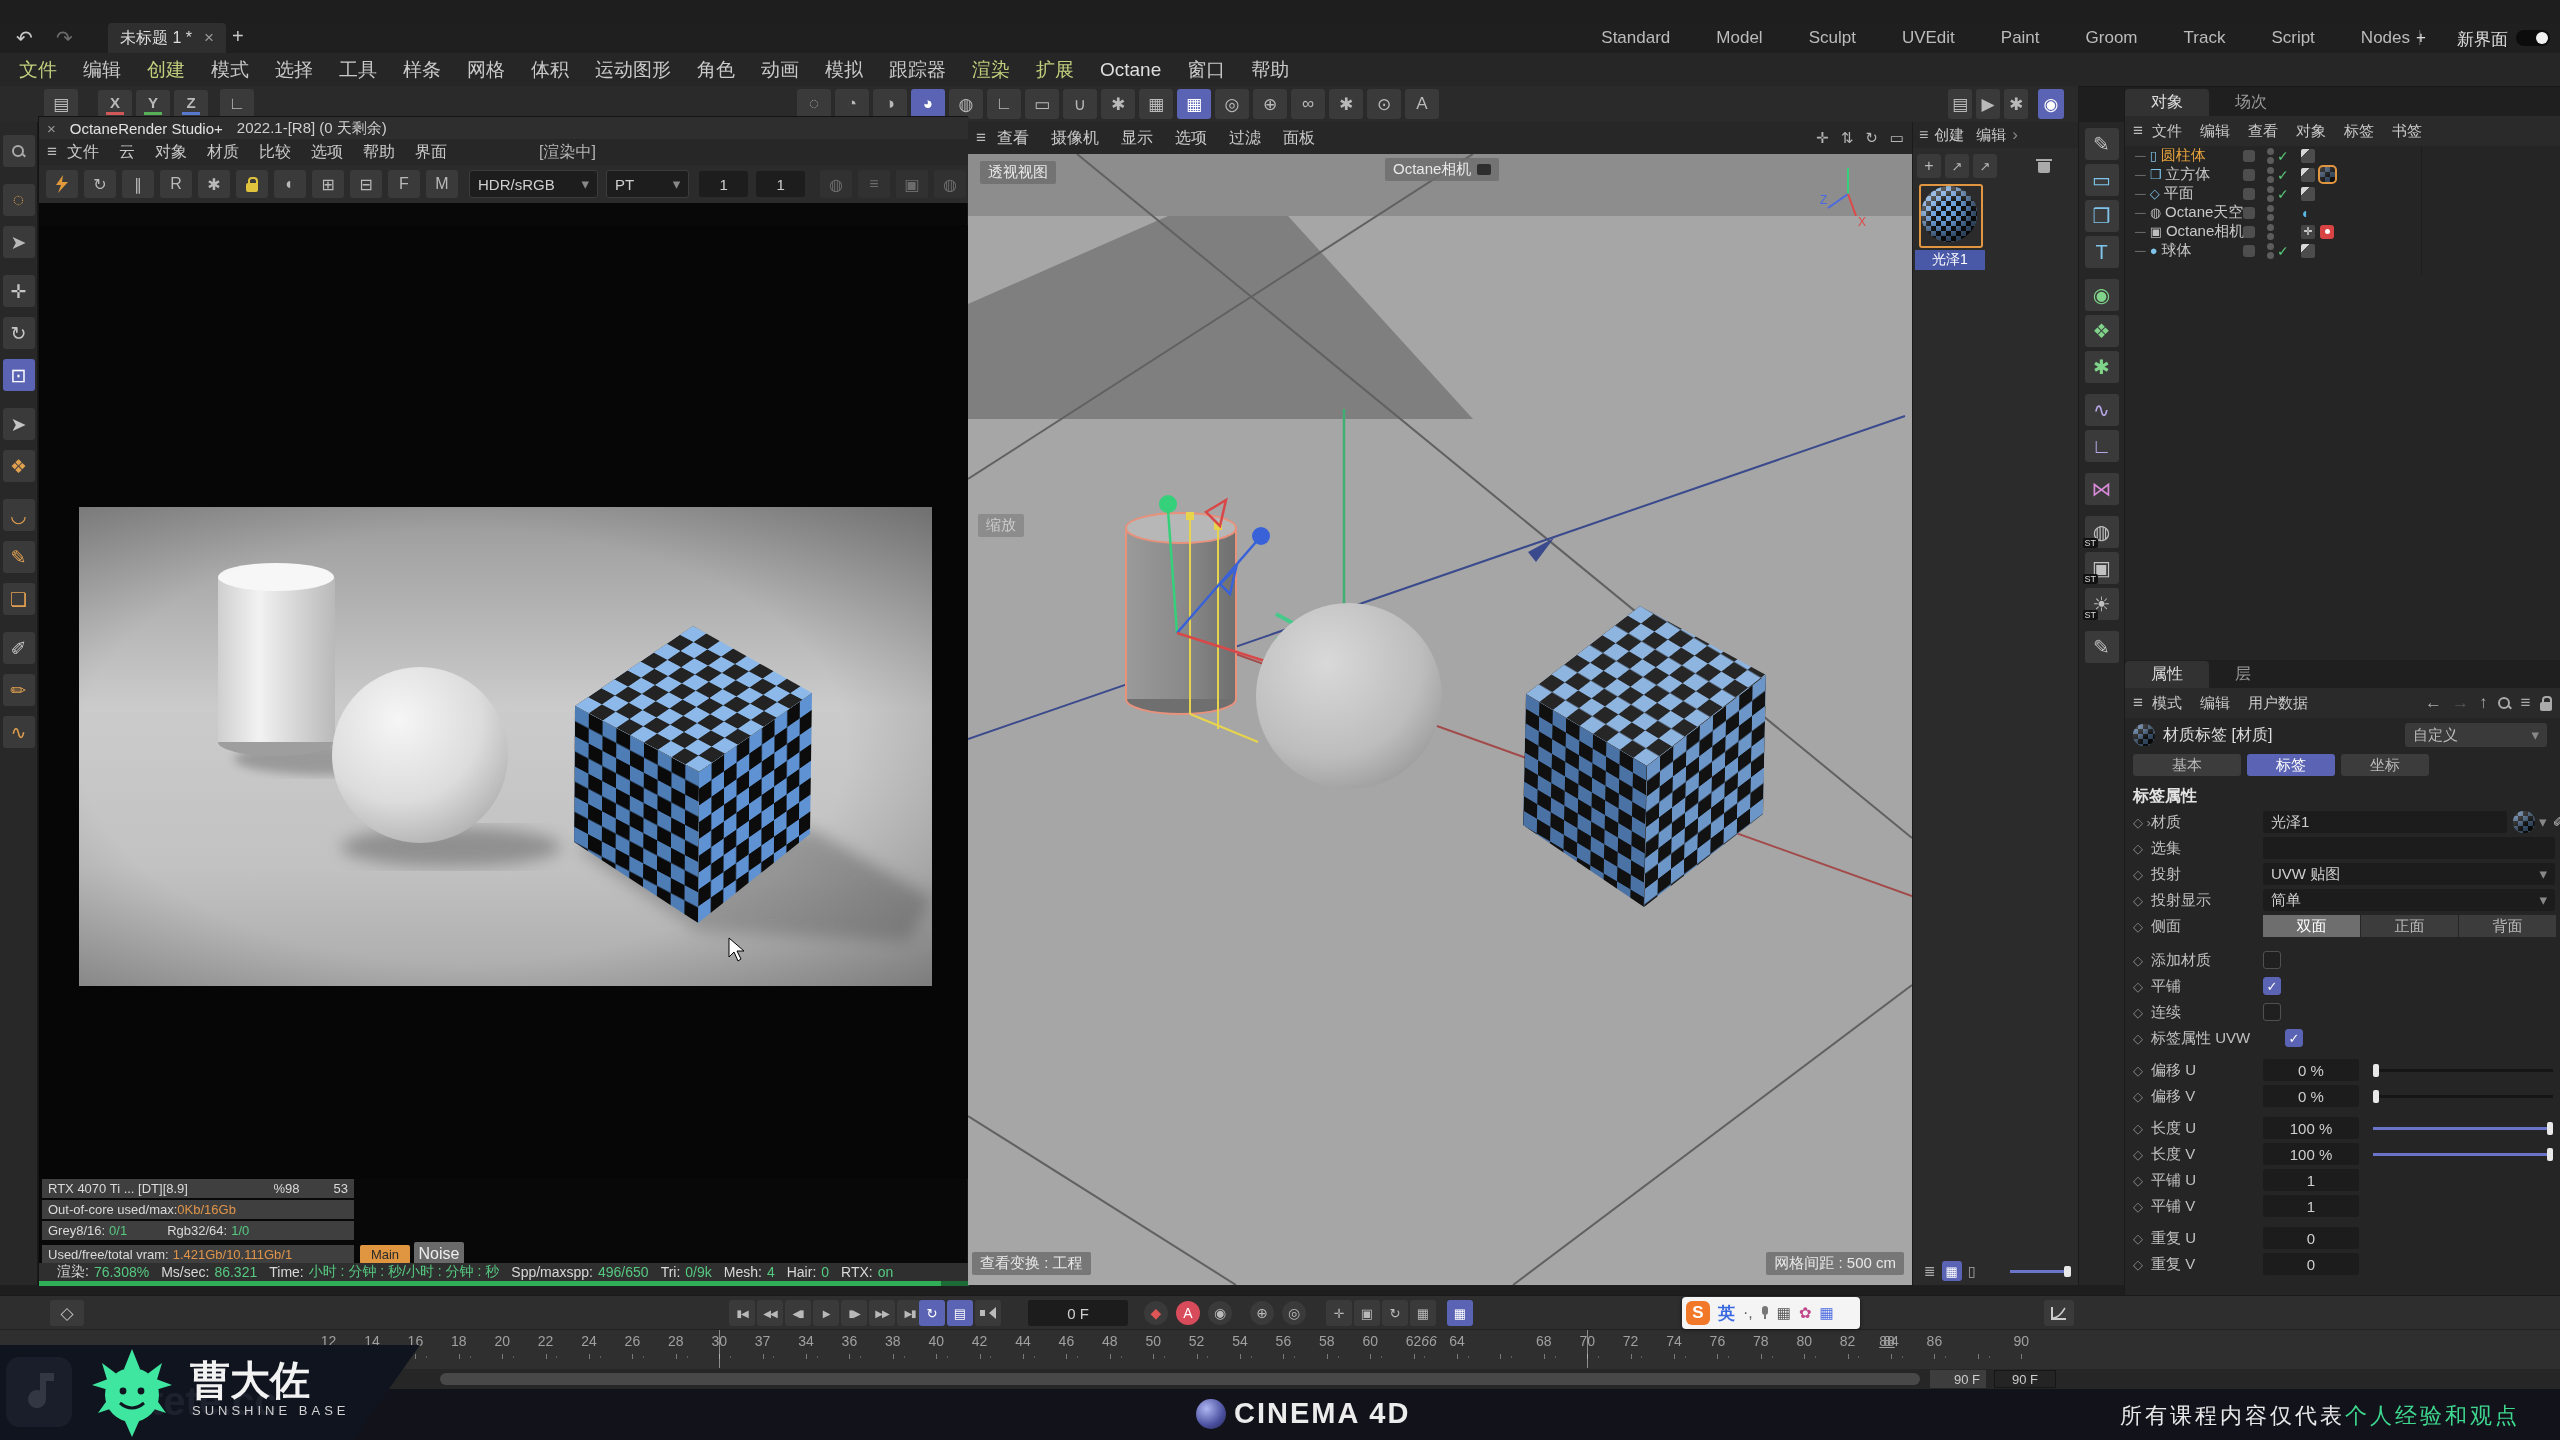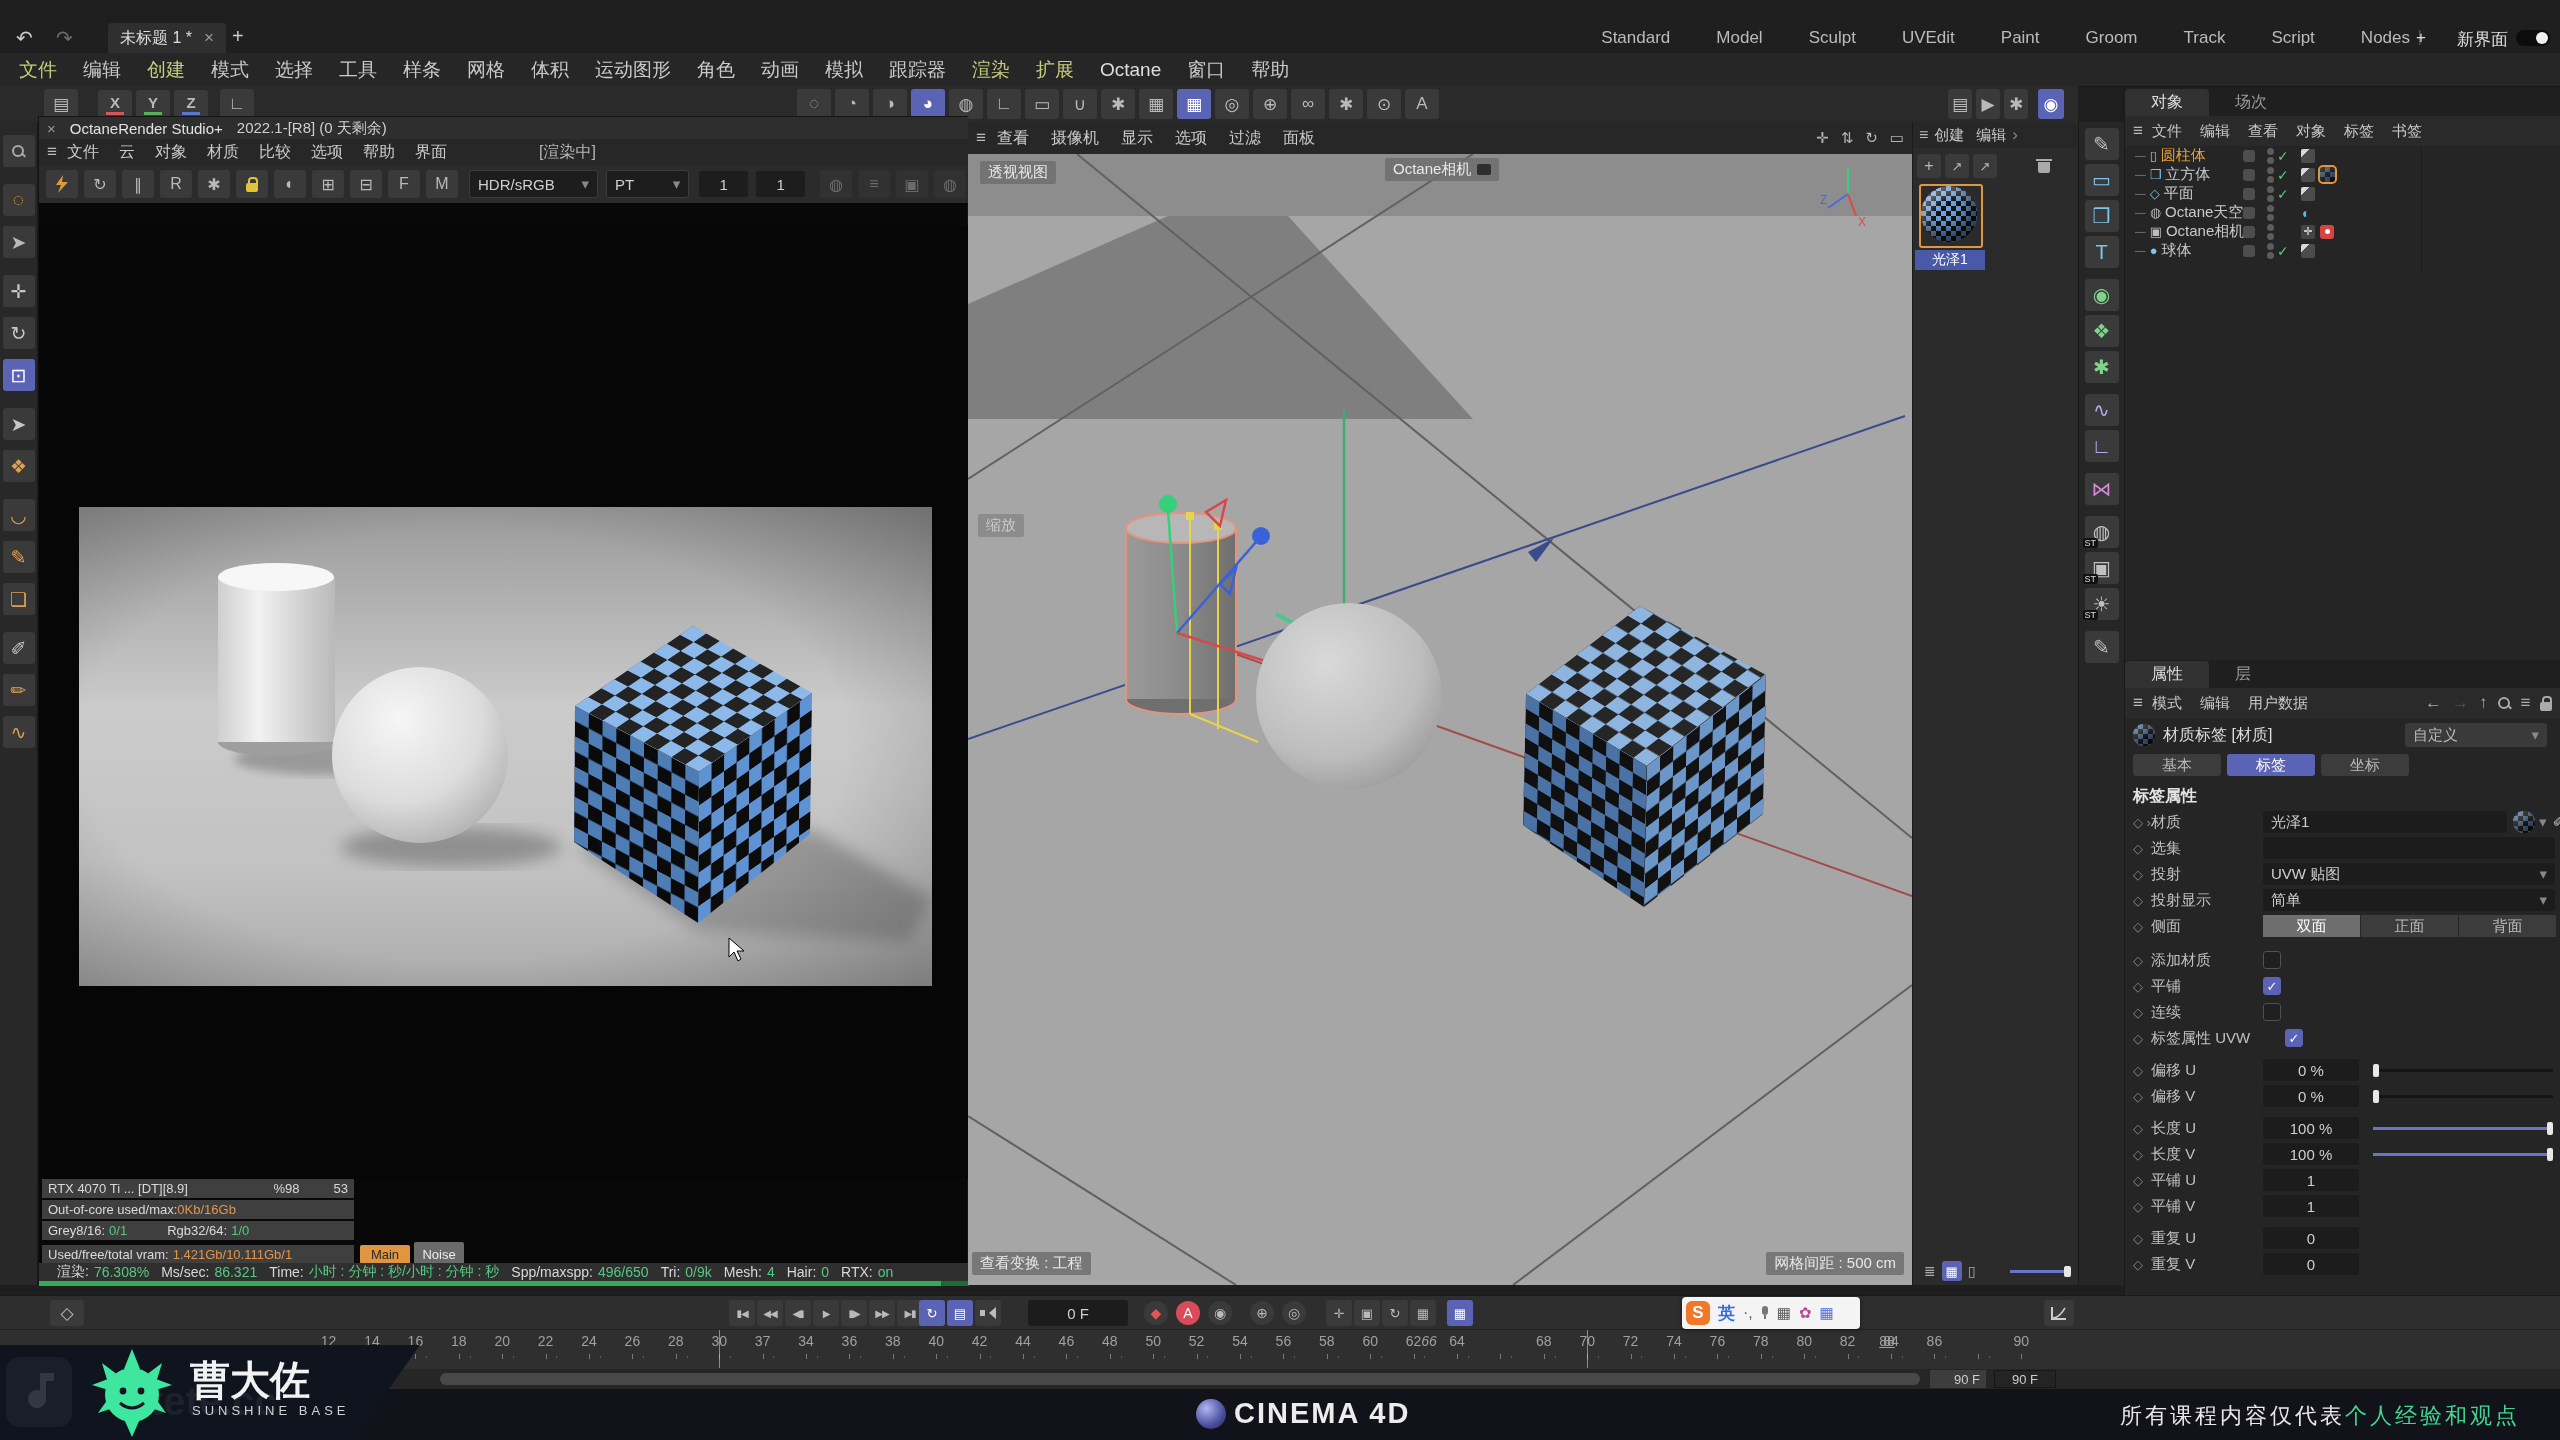--- a/index.html
+++ b/index.html
@@ -380,21 +380,21 @@
           <span class="greenv" style="margin-left:4px;">0/1</span>
         <span style="margin-left:40px;">Rgb32/64:</span>
           <span class="greenv" style="margin-left:4px;">1/0</span>
       </div>
       <div class="row">
         <div class="statbox" style="margin-bottom:0;">
           <span>Used/free/total vram:</span>
             <span class="orangev" style="margin-left:4px;">1.421Gb/10.111Gb/1</span>
         </div>
         <div class="btn" style="width:50px;height:19px;margin-left:6px;background:#e09540;color:#2a2a2a;font-size:13px;border-radius:2px;">Main</div>
-        <div class="btn" style="width:50px;height:24px;margin-left:4px;background:#6a6a6a;color:#eee;font-size:13px;border-radius:2px;">Noise</div>
+        <div class="btn" style="width:50px;height:24px;margin-left:4px;background:#6a6a6a;color:#eee;font-size:16px;border-radius:2px;">Noise</div>
       </div>
     </div>
     <div class="abs" id="oc-green">
         <span class="lbl">渲染:</span>
         <span class="val">76.308%</span>
         <span class="lbl">Ms/sec:</span>
         <span class="val">86.321</span>
         <span class="lbl">Time:</span>
         <span class="val">小时 : 分钟 : 秒/小时 : 分钟 : 秒</span>
         <span class="lbl">Spp/maxspp:</span>
@@ -707,21 +707,21 @@
     </div>
     <div class="abs row" style="left:8px;top:62px;width:420px;height:26px;">
       <div class="checkball" style="width:22px;height:22px;"></div>
       <span style="margin-left:8px;font-size:16px;color:#dedede;">材质标签 [材质]</span>
       <div class="btn" style="position:absolute;right:6px;width:126px;height:24px;justify-content:space-between;padding:0 8px;font-size:15px;">
         <span>自定义</span>
           <span style="color:#888;">▾</span>
       </div>
     </div>
     <div class="abs row" style="left:8px;top:94px;gap:6px;">
-      <div class="seg" style="width:88px;border-radius:3px;font-family:Liberation Serif, serif;">基本</div>
+      <div class="seg" style="width:108px;border-radius:3px;font-family:Liberation Serif, serif;">基本</div>
       <div class="seg" style="width:88px;border-radius:3px;background:#5b64b4;color:#fff;">标签</div>
       <div class="seg" style="width:88px;border-radius:3px;">坐标</div>
     </div>
     <div class="abs" style="left:8px;top:126px;font-size:16px;font-weight:bold;color:#e4e4e4;">标签属性</div>
 
     <div class="arow" style="top:150px;">
       <span class="akey">◇ ›</span>
         <span class="albl">材质</span>
       <span class="actrl">
         <span class="dark" style="width:236px;height:22px;display:flex;align-items:center;padding-left:8px;">光泽1</span>

